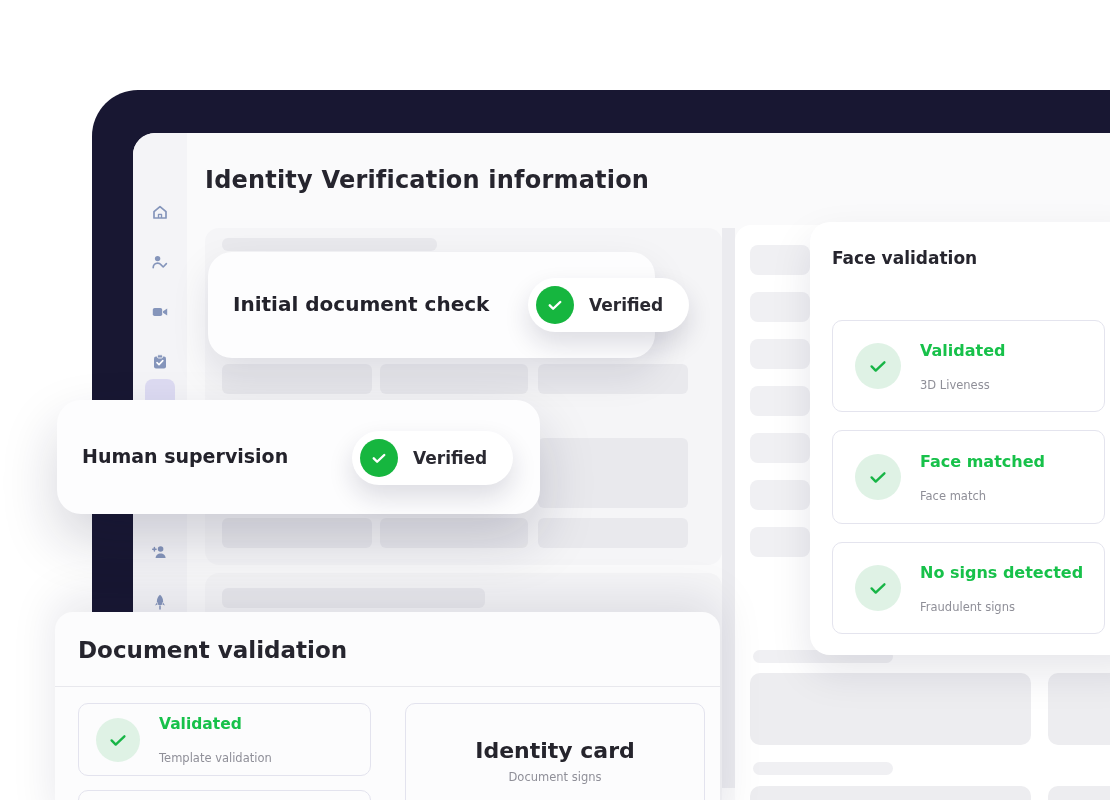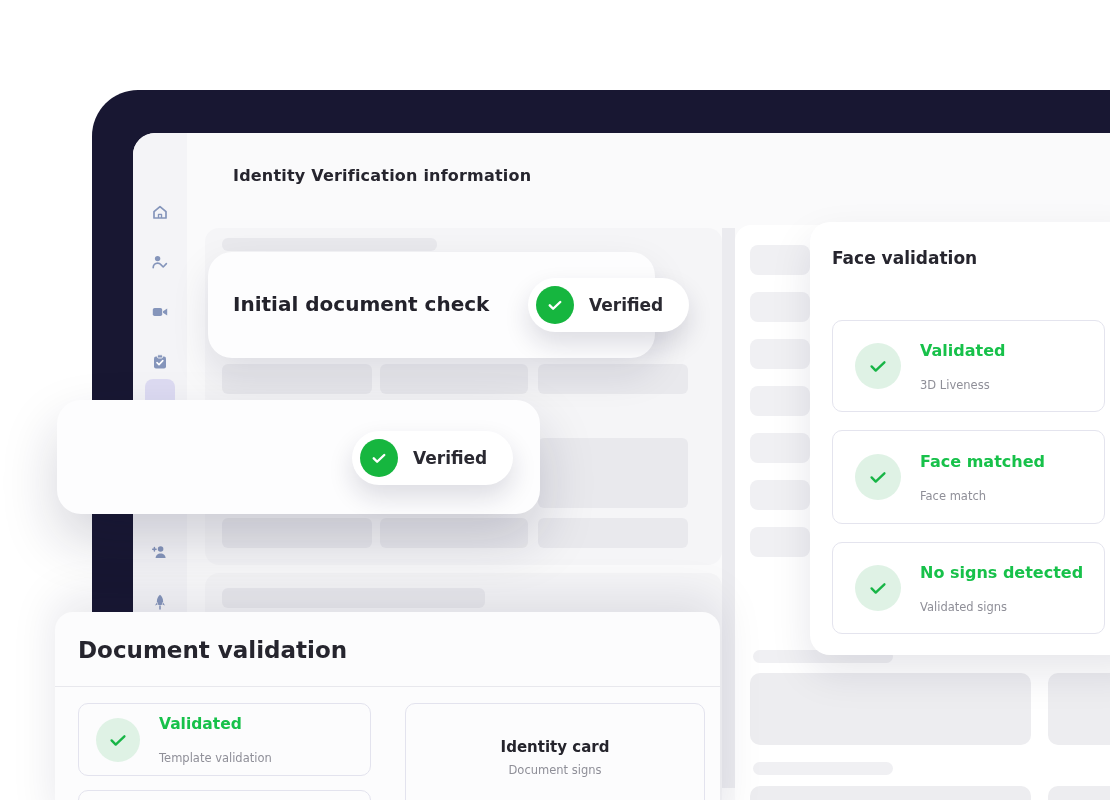--- a/index.html
+++ b/index.html
@@ -14,22 +14,22 @@
            background:#fafafb; border-radius:22px 0 0 0; overflow:hidden; }
 
   
   .sidebar { position:absolute; left:0; top:0; width:54px; height:100%; background:#f4f4f7; }
   .side-item { position:absolute; left:18px; width:18px; height:18px; cursor:pointer; }
   .side-item svg { width:18px; height:18px; display:block; }
   .side-active { position:absolute; left:12px; top:246px; width:30px; height:30px;
                  background:#dddbf2; border-radius:8px; }
 
   
-  .page-title { position:absolute; left:72px; top:33px; font-size:16px; font-weight:700;
-                color:#26252e; letter-spacing:.2px;margin-left:28px; }
+  .page-title { position:absolute; left:72px; top:33px; font-size:24px; font-weight:700;
+                color:#26252e; letter-spacing:.2px; }
 
   
   .section { position:absolute; left:72px; width:517px; background:#f5f5f7; border-radius:14px; }
   .s1 { top:95px;  height:337px; }
   .s2 { top:440px; height:360px; }
   .skel { position:absolute; background:#e9e9ed; border-radius:6px; }
 
   
   .col-gap { position:absolute; left:589px; top:95px; width:13px; height:560px; background:#ebebef; }
   .right-panel { position:absolute; left:602px; top:92px; right:-45px; bottom:-45px;
@@ -75,21 +75,21 @@
                background:#fcfcfd; border-radius:18px 18px 0 0;
                box-shadow:0 -14px 45px rgba(24,24,58,.10); }
   .doc-panel .panel-title { position:absolute; left:23px; top:25px; font-size:23px; }
   .doc-divider { position:absolute; left:0; right:0; top:74px; height:1px; background:#e8e8ed; }
   .doc-row { position:absolute; left:23px; width:293px; border:1px solid #e3e3ee;
              border-radius:10px; display:flex; align-items:center; gap:19px; padding-left:17px; }
   .doc-row .lg-circle { width:44px; height:44px; }
   .doc-row .row-title { font-size:15.5px; }
   .doc-type-card { position:absolute; left:350px; top:91px; width:300px; height:130px;
                    border:1px solid #e3e3ee; border-radius:10px; text-align:center; padding-top:34px; }
-  .doc-type-value { font-size:15px; font-weight:700; color:#25242c; }
+  .doc-type-value { font-size:22px; font-weight:700; color:#25242c; }
   .doc-type-label { font-size:11.5px; color:#8f8f98; margin-top:7px; }
 </style>
 </head>
 <body>
 
 <div class="root">
 
   <div class="frame">
     <div class="app">
 
@@ -200,41 +200,42 @@
         </div>
 
         <div class="check-row" style="top:320px; height:92px">
           <div class="lg-circle">
             <svg viewBox="0 0 24 24">
                 <path d="M5 12.5l4.5 4.5L19 8" stroke="#17b546" stroke-width="2.6" fill="none" stroke-linecap="round" stroke-linejoin="round"></path>
               </svg>
           </div>
           <div>
             <div class="row-title">No signs detected</div>
-            <div class="row-sub">Validated signs</div>
+            <div class="row-sub">Fraudulent signs</div>
           </div>
         </div>
       </div>
 
       <div class="status-card initial-card">
         <div class="card-title">Initial document check</div>
         <div class="verified-pill" style="left:320px; top:26px">
           <div class="green-circle">
             <svg viewBox="0 0 24 24">
                 <path d="M5 12.5l4.5 4.5L19 8" stroke="#fff" stroke-width="3.2" fill="none" stroke-linecap="round" stroke-linejoin="round"></path>
               </svg>
           </div>
           <div class="verified-label">Verified</div>
         </div>
       </div>
 
     </div>
   </div>
 
   <div class="status-card hs-card">
+    <div class="card-title">Human supervision</div>
     <div class="verified-pill" style="left:295px; top:31px">
       <div class="green-circle">
         <svg viewBox="0 0 24 24">
             <path d="M5 12.5l4.5 4.5L19 8" stroke="#fff" stroke-width="3.2" fill="none" stroke-linecap="round" stroke-linejoin="round"></path>
           </svg>
       </div>
       <div class="verified-label">Verified</div>
     </div>
   </div>
 

